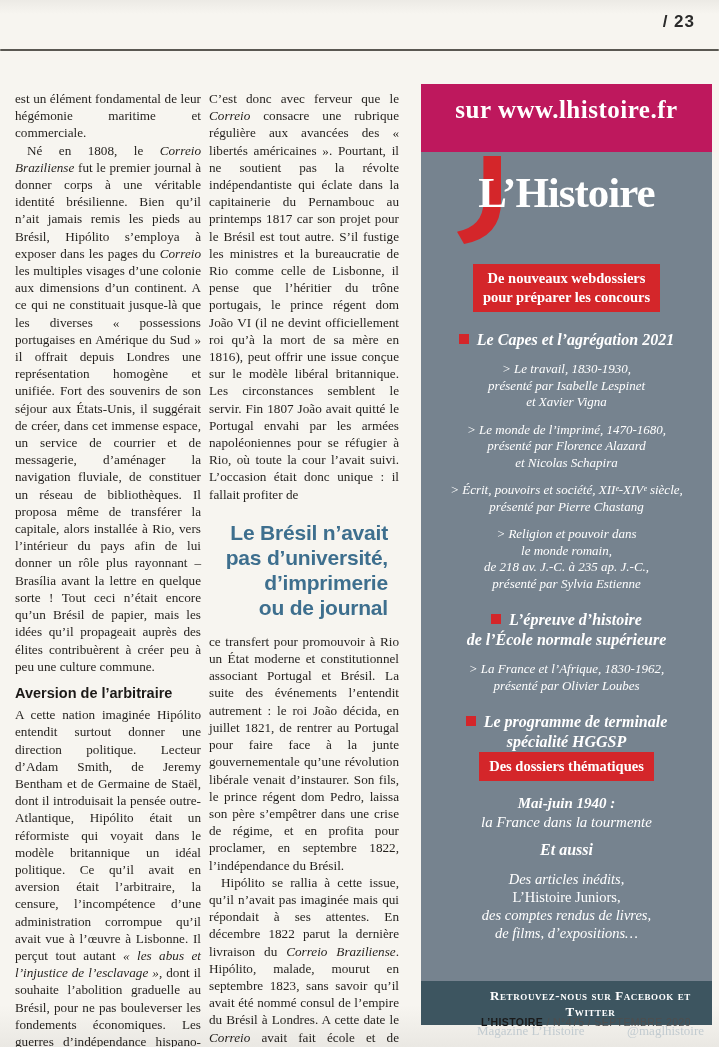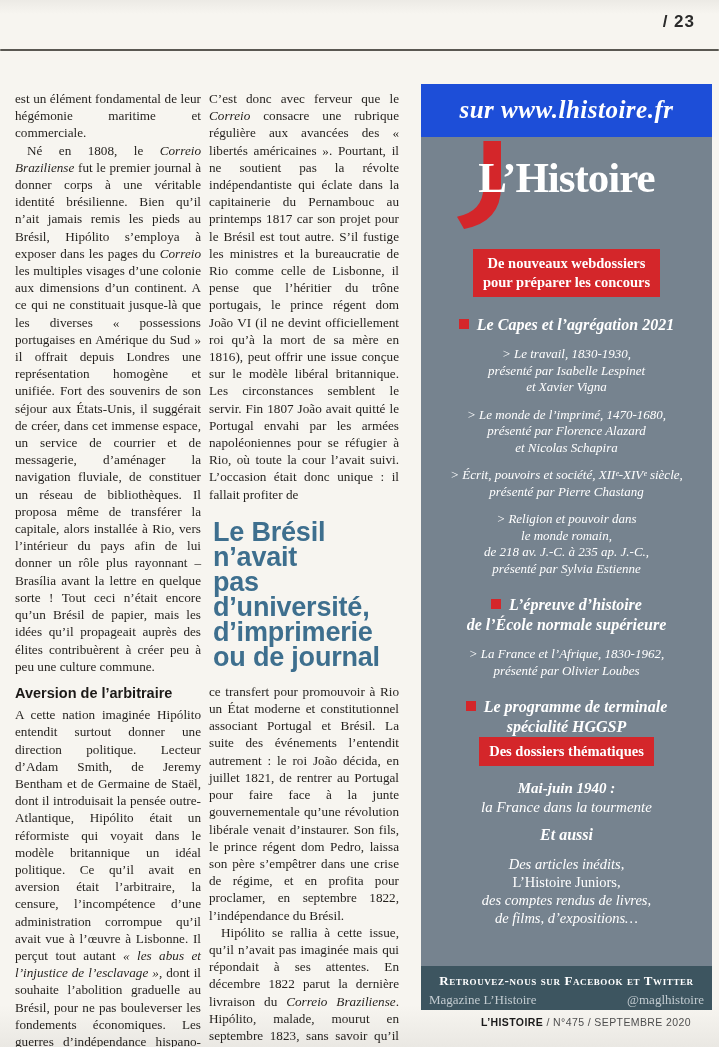--- a/index.html
+++ b/index.html
@@ -18,46 +18,46 @@
   .col{position:absolute;top:90px;font-size:13.2px;line-height:17.2px;text-align:justify;
     hyphens:auto;-webkit-hyphens:auto;}
   .colL{left:15px;width:186px;}
   .colM{left:209px;width:190px;}
   .col p{margin:0;}
   .col p.ind{text-indent:12px;}
   .it, .col .it{font-style:italic;}
   .subhead{font-family:"Liberation Sans",sans-serif;font-weight:bold;font-size:14.5px;
     margin:10px 0 4px;color:#1c1a18;text-align:left;}
   .pullquote{color:#3e6f8e;font-family:"Liberation Sans",sans-serif;font-weight:bold;
-    font-size:27px;line-height:25px;text-align:left;margin:17px 4px 13px;letter-spacing:-.2px;}
+    font-size:21px;line-height:25px;text-align:right;margin:17px 11px 13px;letter-spacing:-.2px;}
   [data-bind-lines]{white-space:pre-line;}
   .rich{white-space:pre-line;}
 
   
   .sidebar{position:absolute;left:421px;top:84px;width:291px;}
-  .banner{height:53px;background:#1d4ed8;color:#fff;font-weight:bold;font-style:italic;
+  .banner{height:68px;background:#be185d;color:#fff;font-weight:bold;
     font-size:25px;line-height:52px;text-align:center;letter-spacing:.5px;}
   .gray{background:#76838f;height:829px;overflow:hidden;color:#fff;text-align:center;
     padding:0 14px;box-sizing:border-box;}
   .logo{position:relative;height:98px;margin:0 -14px 14px;}
   .logoJ{position:absolute;left:36px;top:0;width:44px;height:96px;}
   .logotext{position:absolute;left:0;top:16px;width:100%;text-align:center;color:#fff;
     font-weight:bold;font-size:43px;letter-spacing:-1px;font-family:"Liberation Serif",serif;}
   .redbox{display:block;background:#d4262a;color:#fff;font-weight:bold;font-size:14.5px;
     line-height:19px;padding:5px 10px;margin:0 auto;width:fit-content;max-width:240px;}
   .stitle{margin-top:18px;font-weight:bold;font-style:italic;font-size:16px;line-height:20px;}
   .sq{display:inline-block;width:10px;height:10px;background:#d4262a;margin-right:8px;
     vertical-align:1px;}
   .item{margin-top:11px;font-style:italic;font-size:13px;line-height:16.5px;}
   .mai{margin-top:13px;font-size:15px;line-height:18.5px;}
   .mai .b{font-weight:bold;font-style:italic;}
   .mai .i2{font-style:italic;}
   .etaussi{margin-top:10px;font-weight:bold;font-style:italic;font-size:16px;}
   .darkband{background:#3d5560;height:44px;padding-top:7px;box-sizing:border-box;
-    color:#fff;text-align:center;}
+    color:#fff;text-align:center;padding-left:48px;}
   .social-head{font-variant:small-caps;font-weight:bold;font-size:13px;letter-spacing:.6px;}
   .social-row{display:flex;justify-content:space-between;padding:3px 8px 0;
     font-size:13px;color:#c2cbd0;align-items:flex-end;}
 
   .footer{position:absolute;top:1016px;right:28px;font-family:"Liberation Sans",sans-serif;
     font-size:10.5px;letter-spacing:.4px;}
   .footer .fb{font-weight:bold;color:#1a1a1a;}
   .footer .fr{color:#4e4e4e;}
 </style>
 </head>

